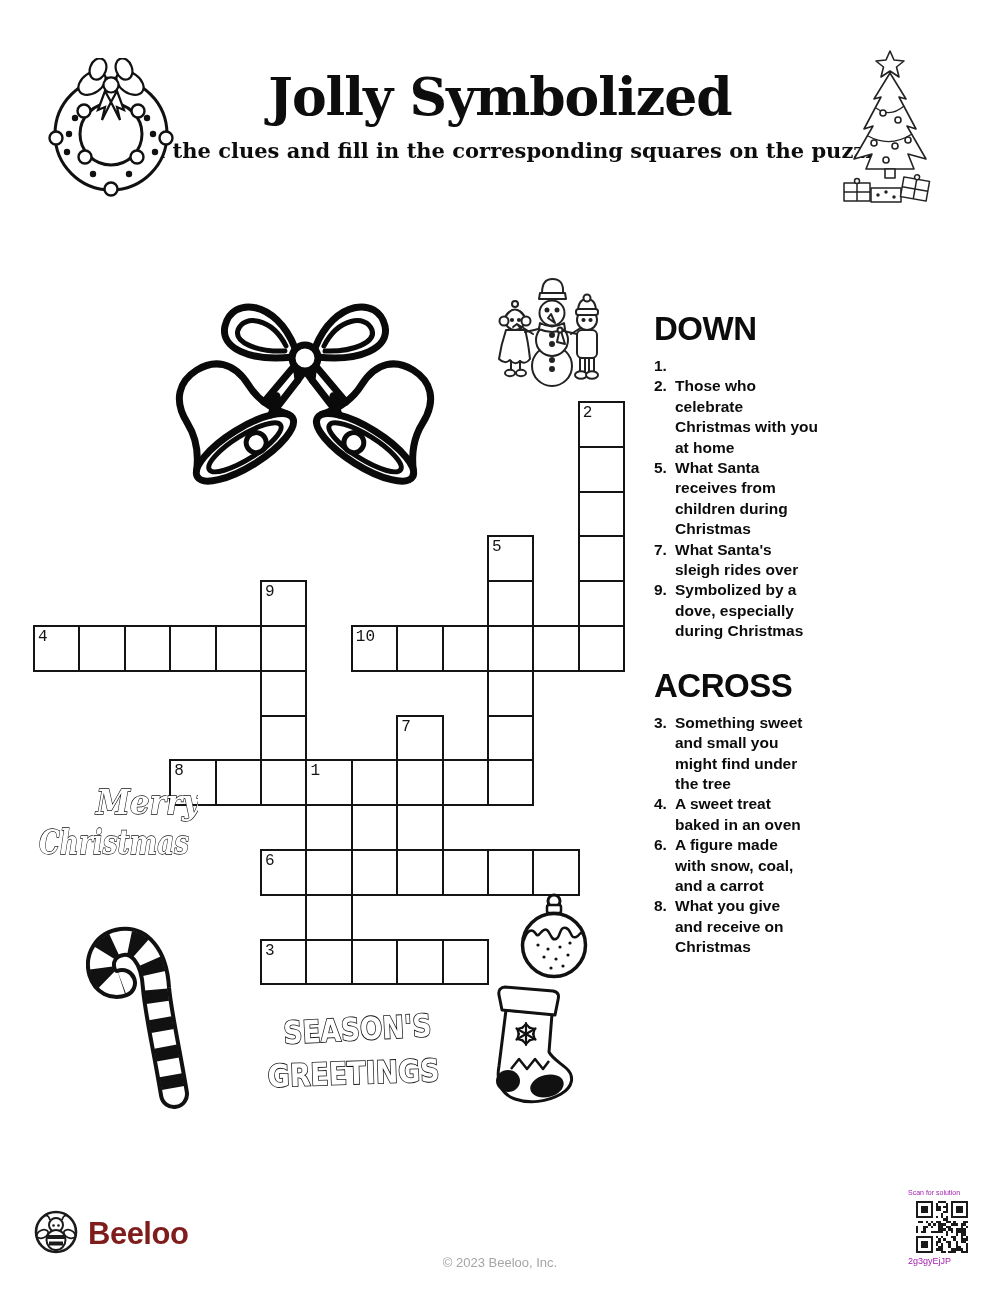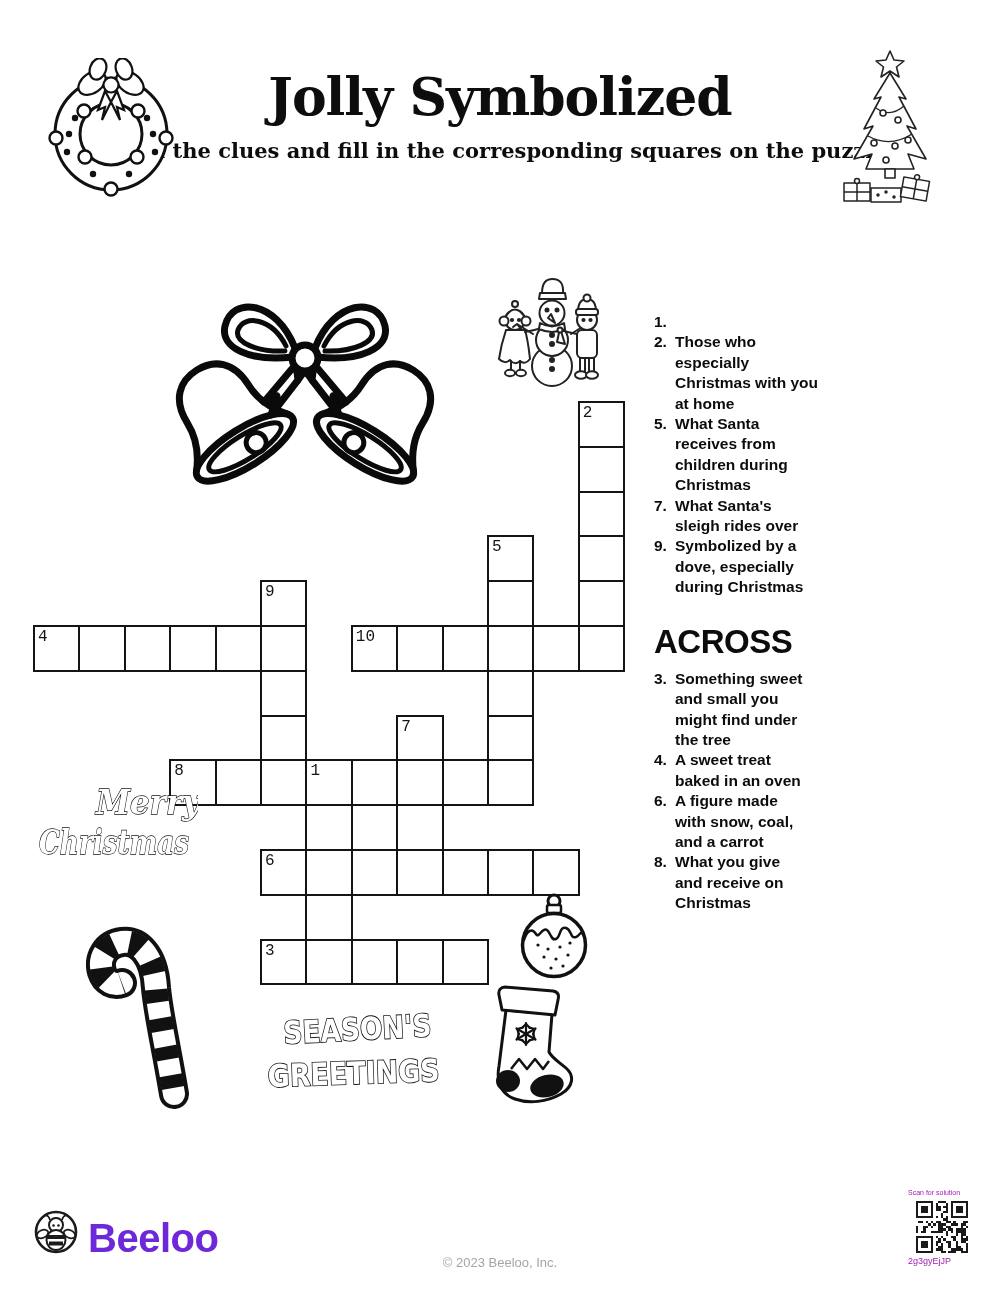--- a/index.html
+++ b/index.html
@@ -24,21 +24,21 @@
   
   .clues{left:654px;top:312px;width:208px;}
   .clue-heading{font-weight:700;font-size:33px;line-height:1;letter-spacing:-.5px;
                 margin:0 0 11px 0;color:#0c0c0c;}
   .clue-heading.across{margin-top:27px;}
   .clue-item{display:flex;font-weight:700;font-size:15.5px;line-height:20.4px;color:#0c0c0c;}
   .clue-num{flex:none;min-width:21px;}
   .clue-text{flex:1;}
 
   
-  .brand-name{left:88px;top:1216px;font-size:40px;font-weight:700;letter-spacing:-.5px;color:#6d28d9;}
+  .brand-name{left:88px;top:1216px;font-size:31px;font-weight:700;letter-spacing:-.5px;color:#7f1d1d;}
   .copyright{left:0;right:0;top:1255px;text-align:center;font-size:13px;color:#a5a5a5;}
   .qrblock{left:908px;top:1188px;width:68px;text-align:left;color:#a21caf;}
   .qr-caption{font-size:7px;line-height:9px;}
   .qr-code-text{font-size:9px;margin-top:3px;}
   .qr{width:52px;height:52px;margin:4px auto 0 auto;display:grid;
       grid-template-columns:repeat(21,1fr);grid-template-rows:repeat(21,1fr);}
   .qr div{width:100%;height:100%;}
   .qr .on{background:#1a1a1a;}
 
   svg text.outlined{paint-order:stroke fill;}
@@ -262,29 +262,30 @@
       <span class="cellnum" style="left: 5px; top: 228px;">4</span>
       <span class="cellnum" style="left: 322.8px; top: 228px;">10</span>
       <span class="cellnum" style="left: 368.2px; top: 317.6px;">7</span>
       <span class="cellnum" style="left: 141.2px; top: 362.4px;">8</span>
       <span class="cellnum" style="left: 277.4px; top: 362.4px;">1</span>
       <span class="cellnum" style="left: 232px; top: 452px;">6</span>
       <span class="cellnum" style="left: 232px; top: 541.6px;">3</span>
     </div>
 
   <div class="abs clues">
+    <div class="clue-heading">DOWN</div>
     <div>
         <div class="clue-item">
           <span class="clue-num">1.</span>
         </div>
         <div class="clue-item">
           <span class="clue-num">2.</span>
           <span class="clue-text">
             <div>Those who</div>
-            <div>especially</div>
+            <div>celebrate</div>
             <div>Christmas with you</div>
             <div>at home</div>
           </span>
         </div>
         <div class="clue-item">
           <span class="clue-num">5.</span>
           <span class="clue-text">
             <div>What Santa</div>
             <div>receives from</div>
             <div>children during</div>

